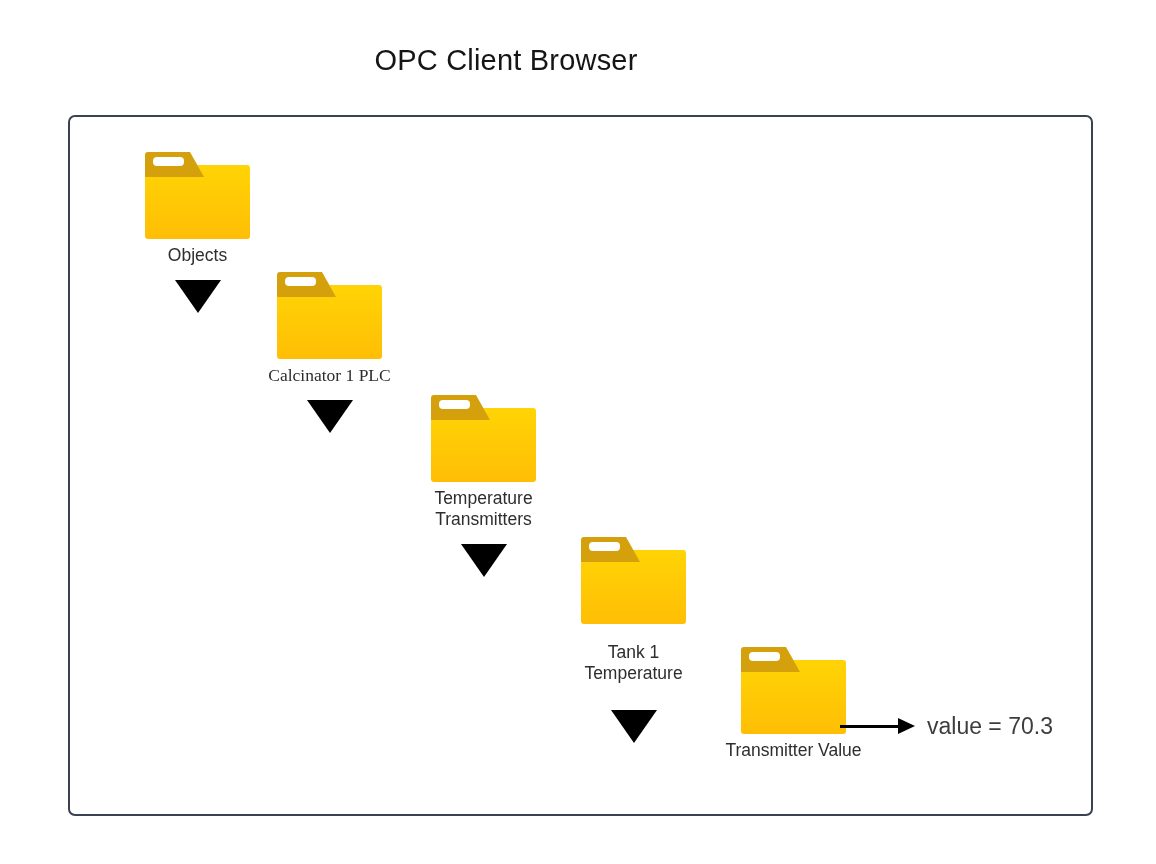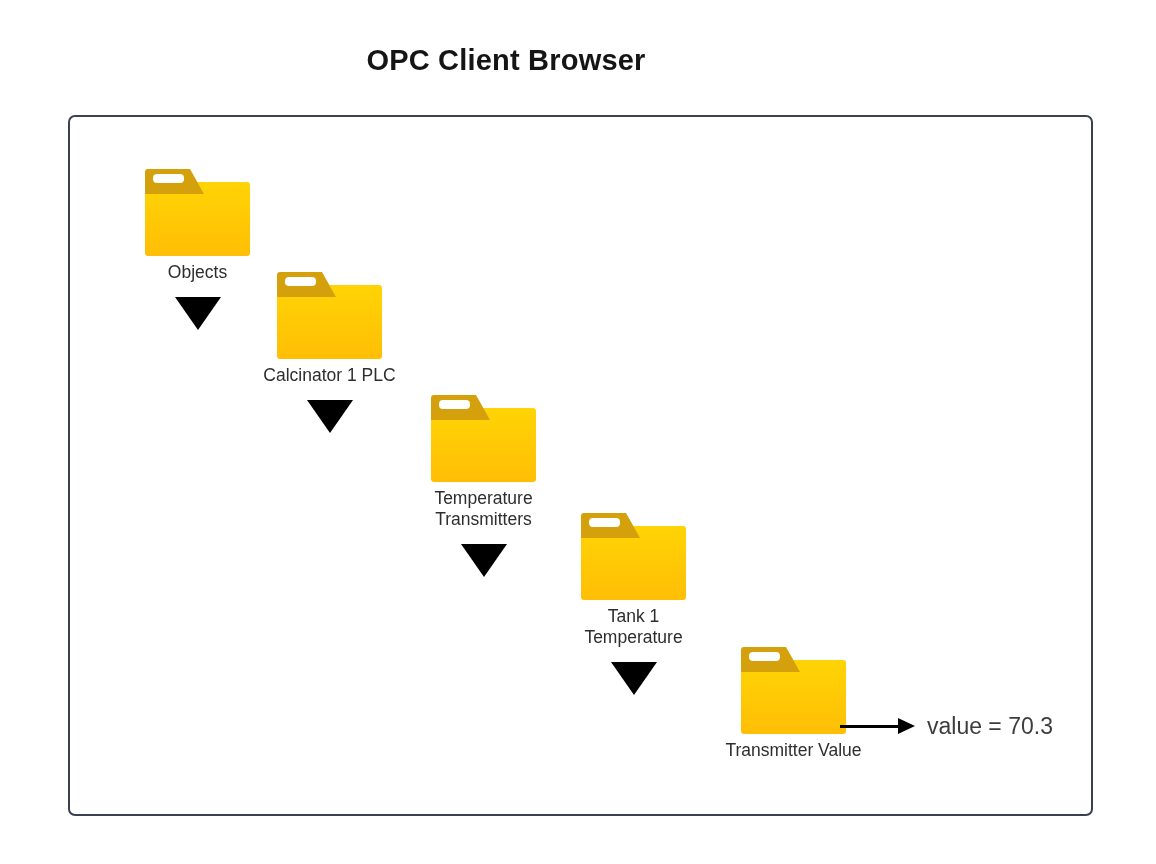--- a/index.html
+++ b/index.html
@@ -9,43 +9,43 @@
     font-family: "Liberation Sans", sans-serif;
     position: relative;
     overflow: hidden;
   }
   .page-title {
     position: absolute;
     top: 44px; left: 0;
     width: 1012px;
     text-align: center;
     font-size: 29px;
-    font-weight: bold;
+    font-weight: normal;
     color: #151515;
     letter-spacing: 0.2px;
   }
   .browser-box {
     position: absolute;
     left: 68px; top: 115px;
     width: 1025px; height: 701px;
     border: 2.5px solid #3A4150;
     border-radius: 7px;
     background: #ffffff;
   }
   .tree-node {
     position: absolute;
     width: 105px;
     display: flex;
     flex-direction: column;
     align-items: center;
   }
-  .node-1 { left: 75px;  top: 52px; justify-content: center;  }
-  .node-2 { left: 207px; top: 155px; }
+  .node-1 { left: 75px;  top: 35px; justify-content: center;  }
+  .node-2 { left: 207px; top: 155px; font-family: Liberation Serif, serif; }
   .node-3 { left: 361px; top: 278px; }
-  .node-4 { left: 511px; top: 396px; }
+  .node-4 { left: 511px; top: 420px; gap: 12px; }
   .node-5 { left: 657px; top: 530px; padding-left: 28px; }
   .folder-icon-svg { width: 105px; height: 87px; display: block; }
   .node-label {
     flex: none;
     width: 240px;
     margin-top: 6px;
     text-align: center;
     font-size: 17.5px;
     line-height: 21px;
     color: #2E2E2E;

